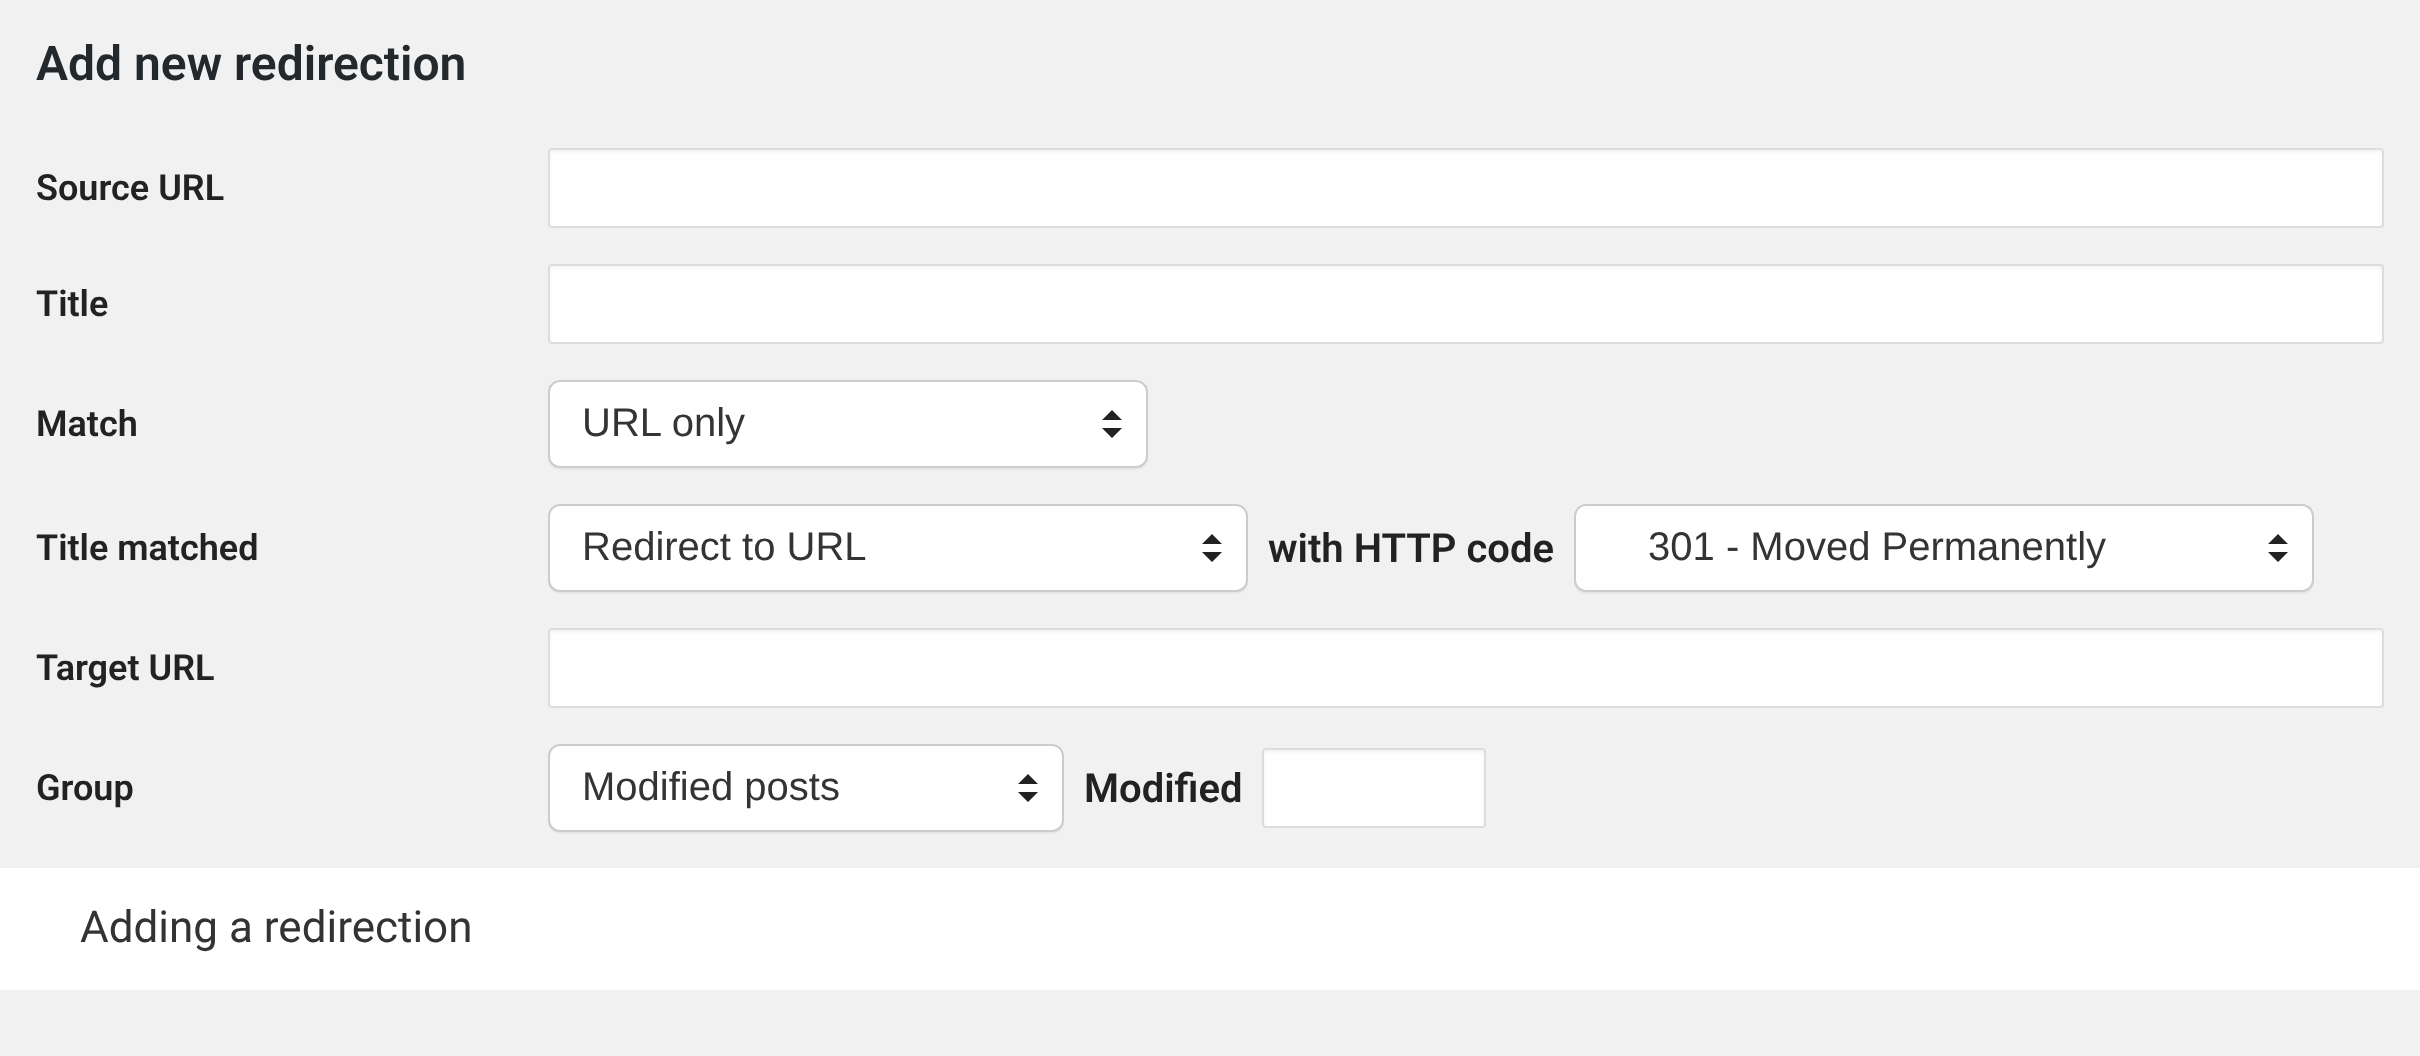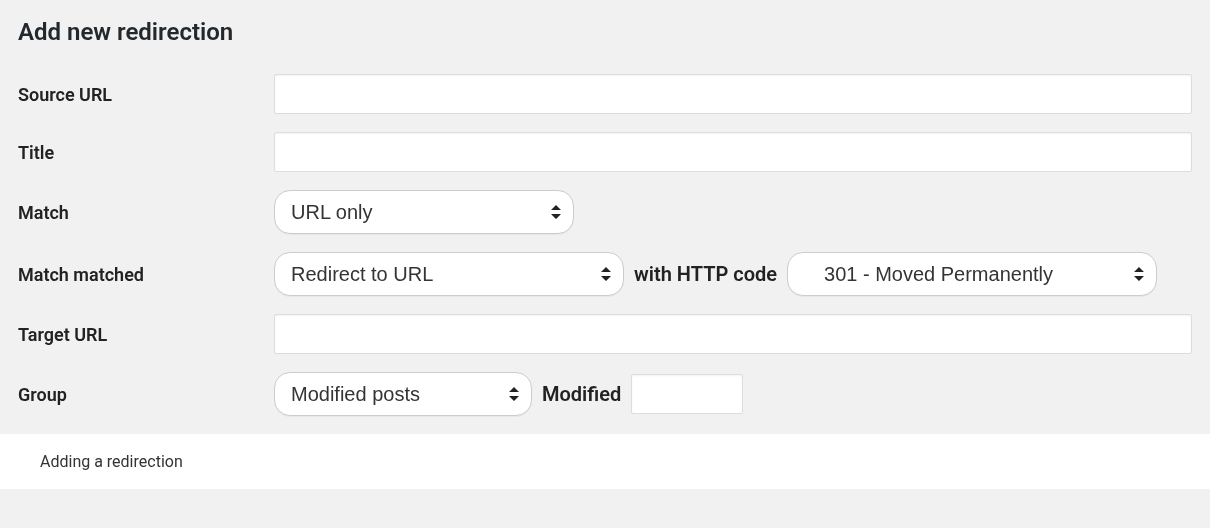--- a/index.html
+++ b/index.html
@@ -67,21 +67,21 @@
       display: inline-flex;
       align-items: center;
     }
     .select-wrap select {
       appearance: none;
       -webkit-appearance: none;
       -moz-appearance: none;
       height: 44px;
       border: 1px solid #ccc;
       background: #fff;
-      border-radius: 16px;
+      border-radius: 6px;
       font-size: 20px;
       color: #343434;
       padding: 4px 42px 4px 16px;
       box-shadow: 0 1px 0 rgba(0,0,0,0.04);
       cursor: pointer;
     }
     .select-wrap .chevrons {
       position: absolute;
       right: 12px;
       top: 50%;
@@ -93,21 +93,21 @@
     }
     .inline-label {
       font-size: 20px;
       font-weight: 600;
       color: #222;
       text-align: right;
     }
     .caption {
       background: #fff;
       padding: 18px 28px 18px 40px;
-      font-size: 16px;
+      font-size: 22px;
       color: #333;
       font-weight: 400;
     }
   </style>
 </head>
 <body>
 
 <div class="form-panel">
   <h2 class="page-title">Add new redirection</h2>
 
@@ -135,21 +135,21 @@
         <span class="chevrons">
           <svg width="12" height="18" viewBox="0 0 12 18">
               <path d="M1 7 L6 2 L11 7 Z M1 11 L6 16 L11 11 Z" fill="#222"></path>
             </svg>
         </span>
       </div>
     </div>
   </div>
 
   <div class="form-row">
-    <div class="row-label">Match matched</div>
+    <div class="row-label">Title matched</div>
     <div class="row-content">
       <div class="select-wrap">
         <select style="min-width:350px;">
           <option>Redirect to URL</option>
         </select>
         <span class="chevrons">
           <svg width="12" height="18" viewBox="0 0 12 18">
               <path d="M1 7 L6 2 L11 7 Z M1 11 L6 16 L11 11 Z" fill="#222"></path>
             </svg>
         </span>

